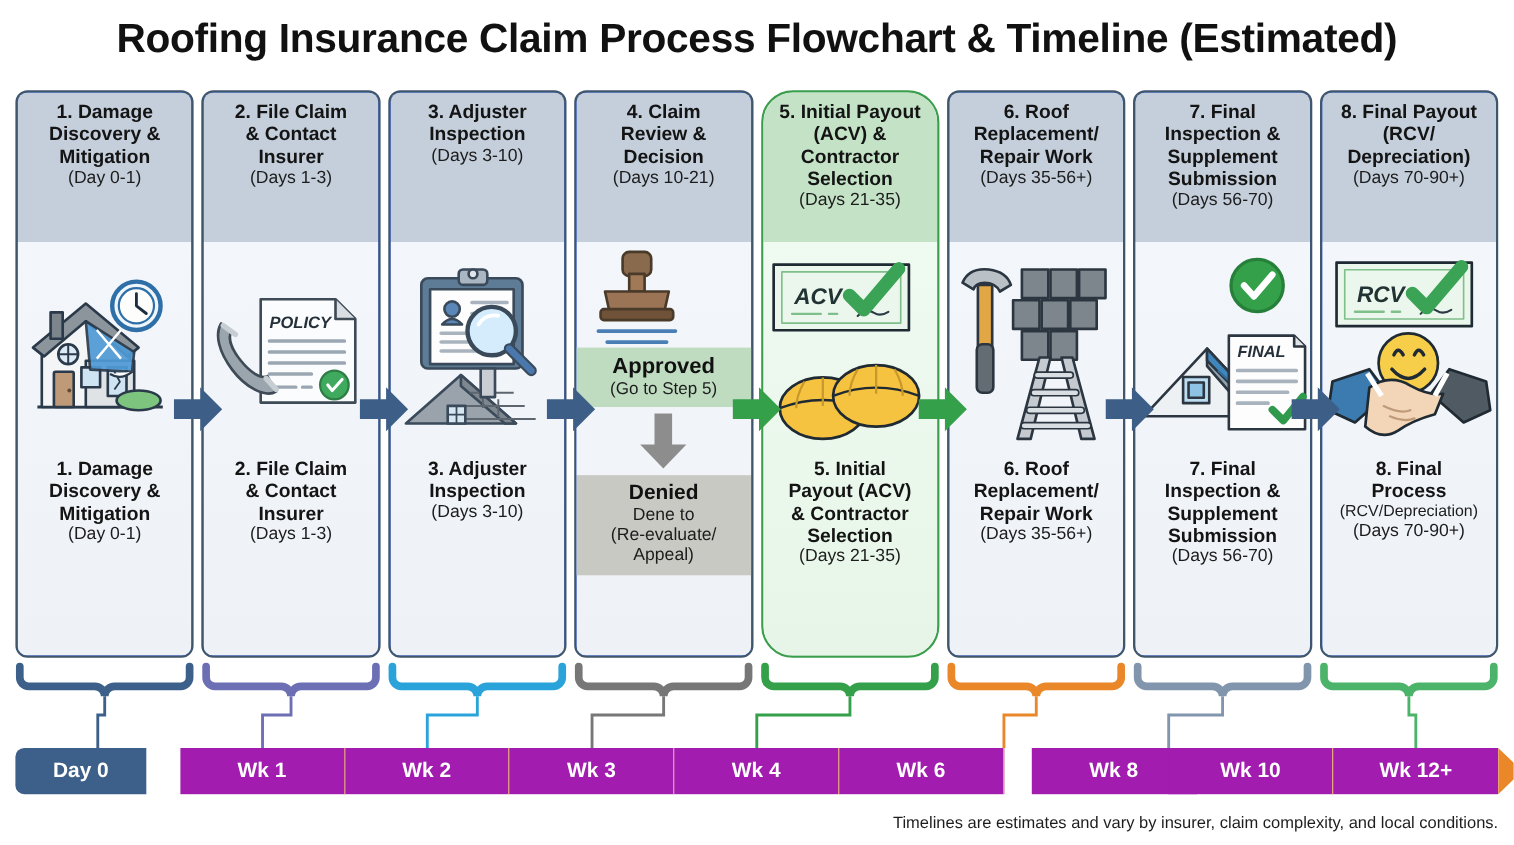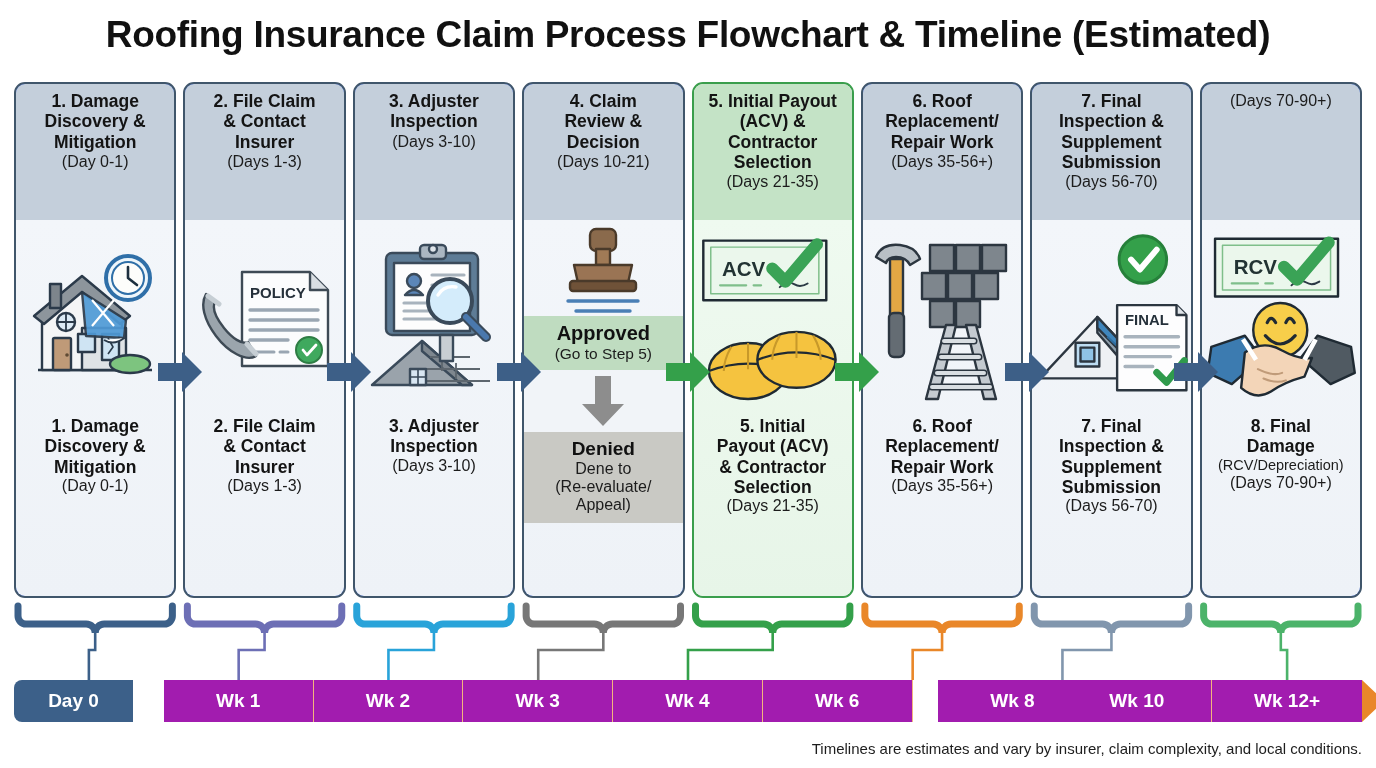--- a/index.html
+++ b/index.html
@@ -34,21 +34,21 @@
   .card {
     flex: 1 1 0;
     border: 2px solid #40566b;
     border-radius: 11px;
     background: #1d4ed8;
     display: flex;
     flex-direction: column;
     overflow: hidden;
     position: relative;
   }
-  .card.highlight { border-color: #3a9e4c; background: #eef8ee; }
+  .card.highlight { border-color: #3a9e4c; background: #eef8ee; border-radius: 29px; }
 
   .card-head {
     background: #c4cfdb;
     padding: 7px 4px 8px 4px;
     text-align: center;
     min-height: 136px;
   }
   .card.highlight .card-head { background: #c4e3c6; }
   .head-title {
     font-size: 17.5px;
@@ -72,22 +72,23 @@
     flex-direction: column;
     align-items: center;
   }
   .card.highlight .card-body { background: linear-gradient(180deg,#effaf0 0%,#e7f5e8 100%); }
 
   .icon-zone {
     height: 190px;
     width: 100%;
     display: flex;
     align-items: center;
-    justify-content: center;
+    justify-content: flex-start;
     padding-top: 4px;
+    font-style: italic;
   }
 
   .card-foot {
     width: 100%;
     text-align: center;
     padding: 6px 4px 0 4px;
   }
   .foot-title {
     font-size: 17.5px;
     font-weight: bold;
@@ -458,20 +459,25 @@
             <div>Inspection &amp;</div>
             <div>Supplement</div>
             <div>Submission</div>
           </div>
           <div class="foot-days">(Days 56-70)</div>
         </div>
       </div>
     </div>
     <div class="card">
       <div class="card-head">
+        <div class="head-title">
+          <div>8. Final Payout</div>
+          <div>(RCV/</div>
+          <div>Depreciation)</div>
+        </div>
         <div class="head-days">(Days 70-90+)</div>
       </div>
       <div class="card-body">
         <div class="icon-zone">
           <svg width="170" height="180" viewBox="0 0 170 180">
 <g stroke="#1f2a33" stroke-width="2.6" fill="none" stroke-linejoin="round">
 <rect x="14" y="6" width="132" height="62" fill="#ebf7ec"></rect>
 <rect x="22" y="13" width="116" height="48" fill="none" stroke="#7fbf8a" stroke-width="1.6"></rect>
 <text x="34" y="44" font-family="Liberation Sans, sans-serif" font-size="22" font-weight="bold" fill="#233" stroke="none">RCV</text>
 <path d="M32 54 H60 M68 54 H76" stroke="#7fbf8a" stroke-width="2.4" stroke-linecap="round"></path>
@@ -484,21 +490,21 @@
 <path d="M160 122 L124 110 L106 134 L138 162 L164 150 Z" fill="#505a62"></path>
 <path d="M46 128 q20 -14 40 -2 q18 10 32 8 l-8 20 q-22 6 -36 16 q-16 10 -32 -4 Z" fill="#f3d5b8"></path>
 <path d="M60 146 q16 8 26 4 M66 156 q14 6 24 2" stroke="#c09b79" stroke-width="2.2" stroke-linecap="round"></path>
 <path d="M44 114 L58 136 M122 114 L110 136" stroke="#ffffff" stroke-width="5"></path>
 </g>
           </svg>
         </div>
         <div class="card-foot">
           <div class="foot-title">
             <div>8. Final</div>
-            <div>Damage</div>
+            <div>Process</div>
           </div>
           <div class="foot-days small">(RCV/Depreciation)</div>
           <div class="foot-days">(Days 70-90+)</div>
         </div>
       </div>
     </div>
   </div>
 
 <div id="arrows">
     <div class="arrow" style="left: 157.875px;"><svg width="44" height="40" viewBox="0 0 44 40">

